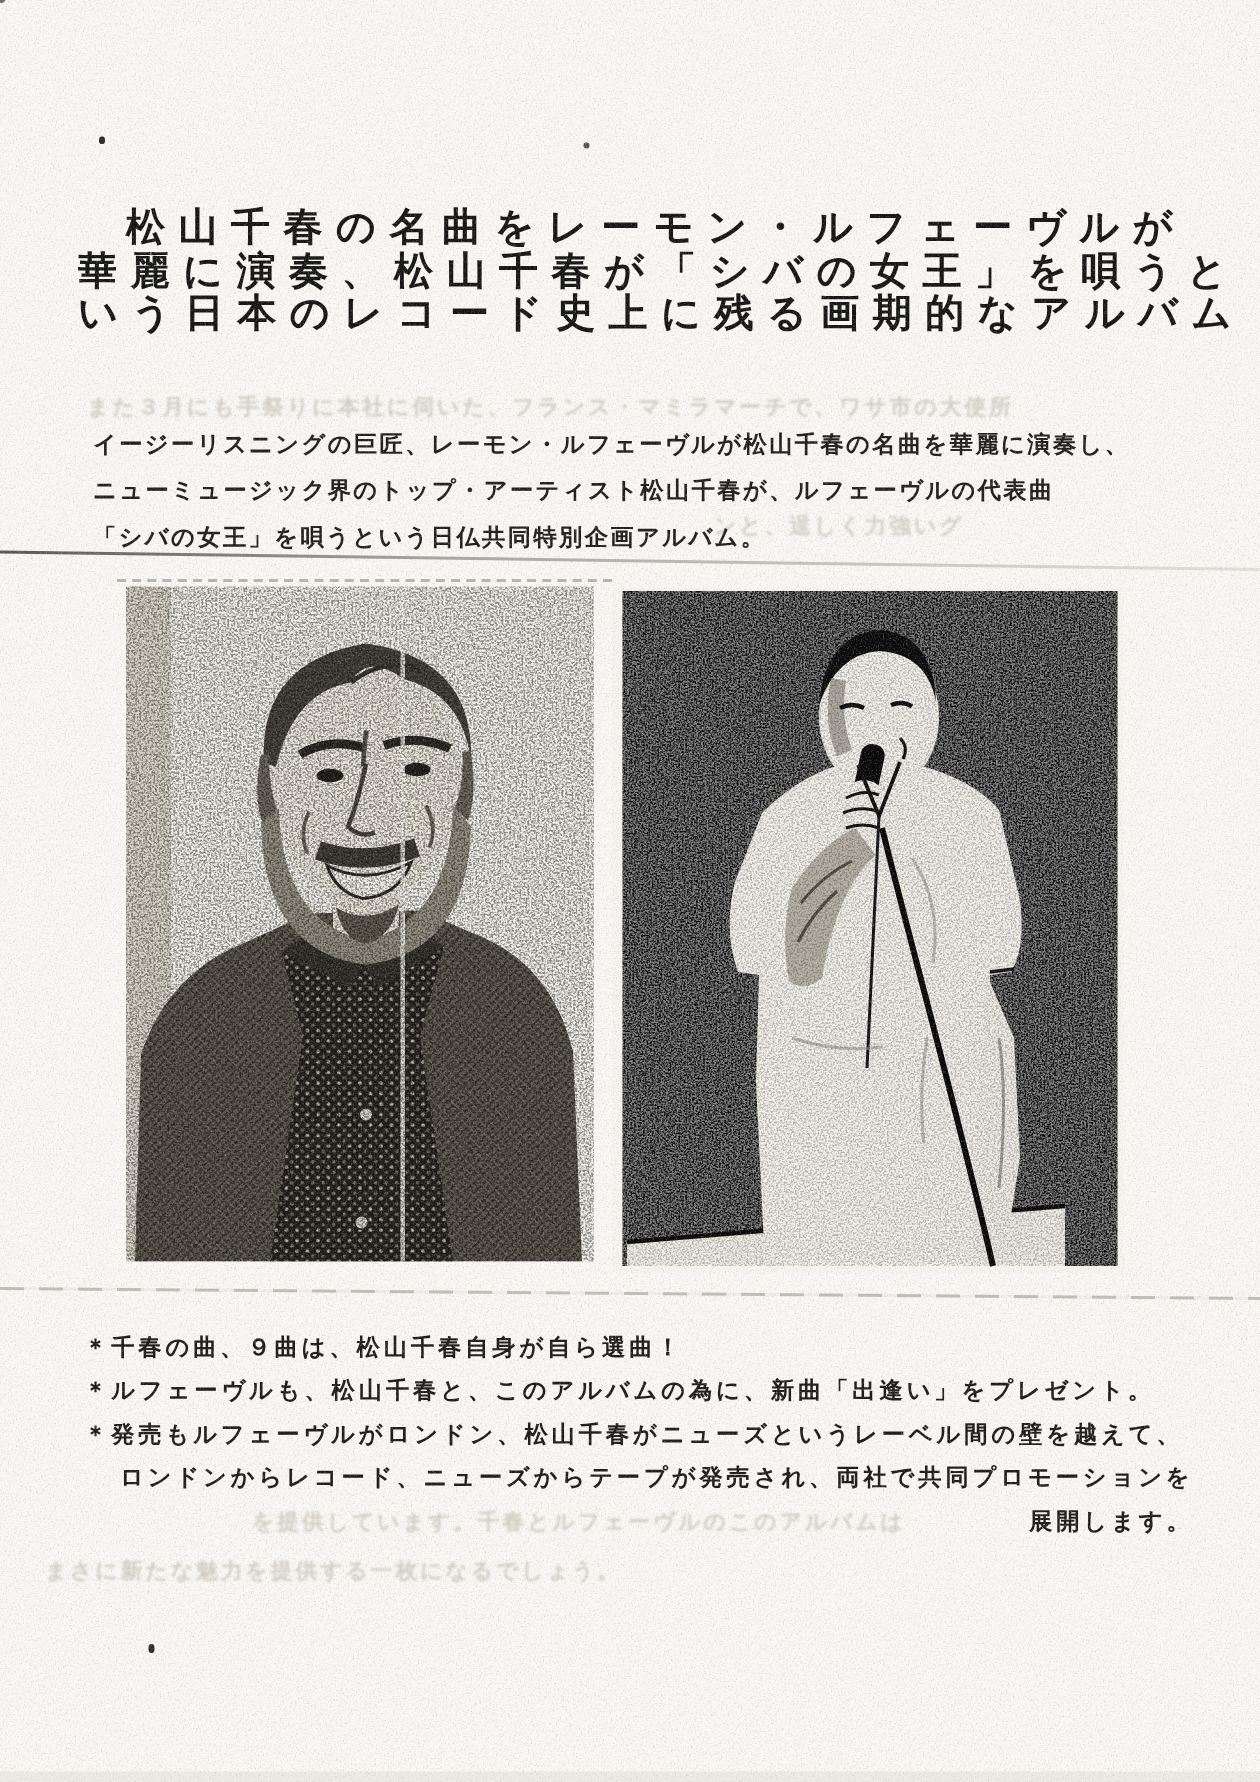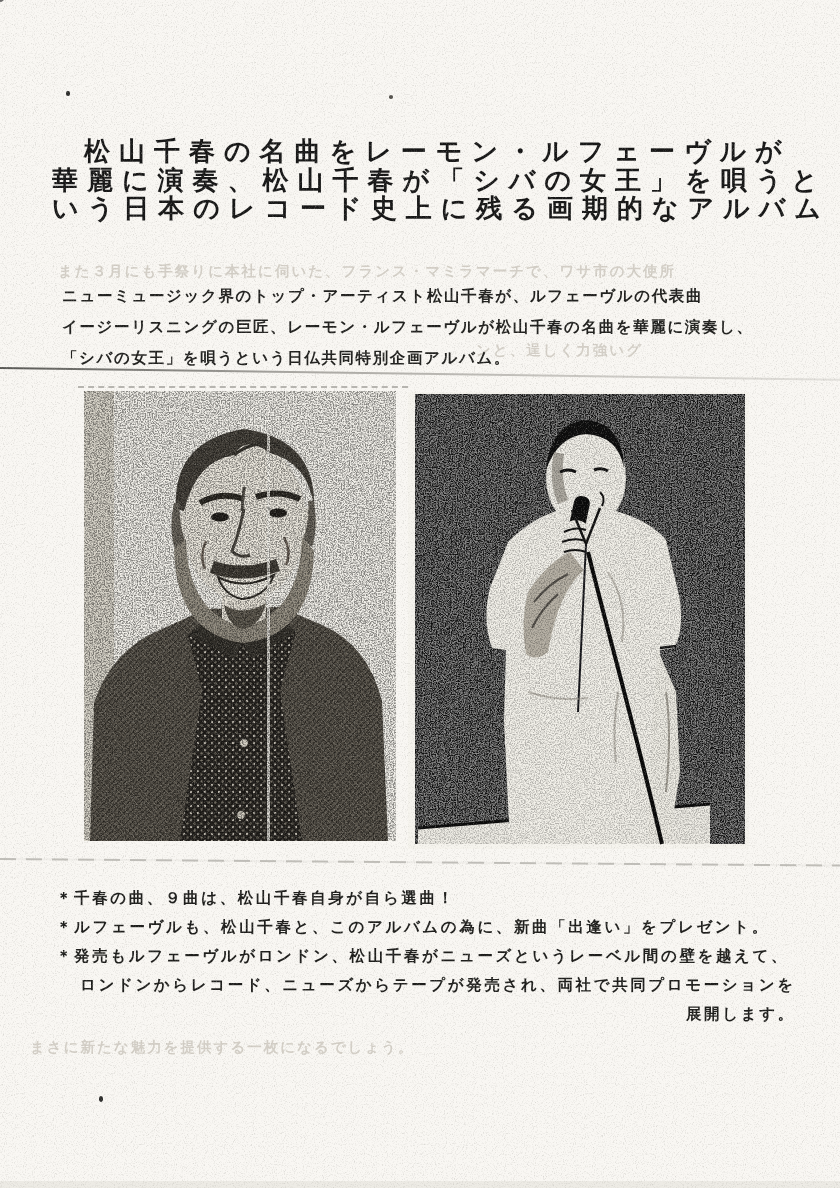--- a/index.html
+++ b/index.html
@@ -60,31 +60,32 @@
   <div class="speck sp1"></div>
   <div class="speck sp2"></div>
   <div class="speck sp3"></div>
   <div class="abs streak1"></div>
   <div class="abs streak2"></div>
   <div class="abs streak3"></div>
   <div class="abs bottom-band"></div>
 
   <div class="abs ghost g1">また３月にも手祭りに本社に伺いた、フランス・マミラマーチで、ワサ市の大使所</div>
   <div class="abs ghost g3">ンと、逞しく力強いグ</div>
+  <div class="abs ghost g4">を提供しています。千春とルフェーヴルのこのアルバムは</div>
   <div class="abs ghost g5">まさに新たな魅力を提供する一枚になるでしょう。</div>
 
   <div class="abs headline">
     <div class="l1">松山千春の名曲をレーモン・ルフェーヴルが</div>
     <div>華麗に演奏、松山千春が「シバの女王」を唄うと</div>
     <div>いう日本のレコード史上に残る画期的なアルバム</div>
   </div>
 
   <div class="abs intro">
+    <div>イージーリスニングの巨匠、レーモン・ルフェーヴルが松山千春の名曲を華麗に演奏し、</div>
     <div>ニューミュージック界のトップ・アーティスト松山千春が、ルフェーヴルの代表曲</div>
-    <div>イージーリスニングの巨匠、レーモン・ルフェーヴルが松山千春の名曲を華麗に演奏し、</div>
     <div>「シバの女王」を唄うという日仏共同特別企画アルバム。</div>
   </div>
 
   <figure class="photoL">
     <svg width="312" height="450" viewBox="0 0 312 450">
       <defs>
         <filter id="spk" x="0%" y="0%" width="100%" height="100%">
           <feTurbulence type="fractalNoise" baseFrequency="0.75" numOctaves="2" seed="11"></feTurbulence>
           <feColorMatrix type="matrix" values="0 0 0 0 0  0 0 0 0 0  0 0 0 0 0  2 2 2 0 -2.6"></feColorMatrix>
         </filter>

